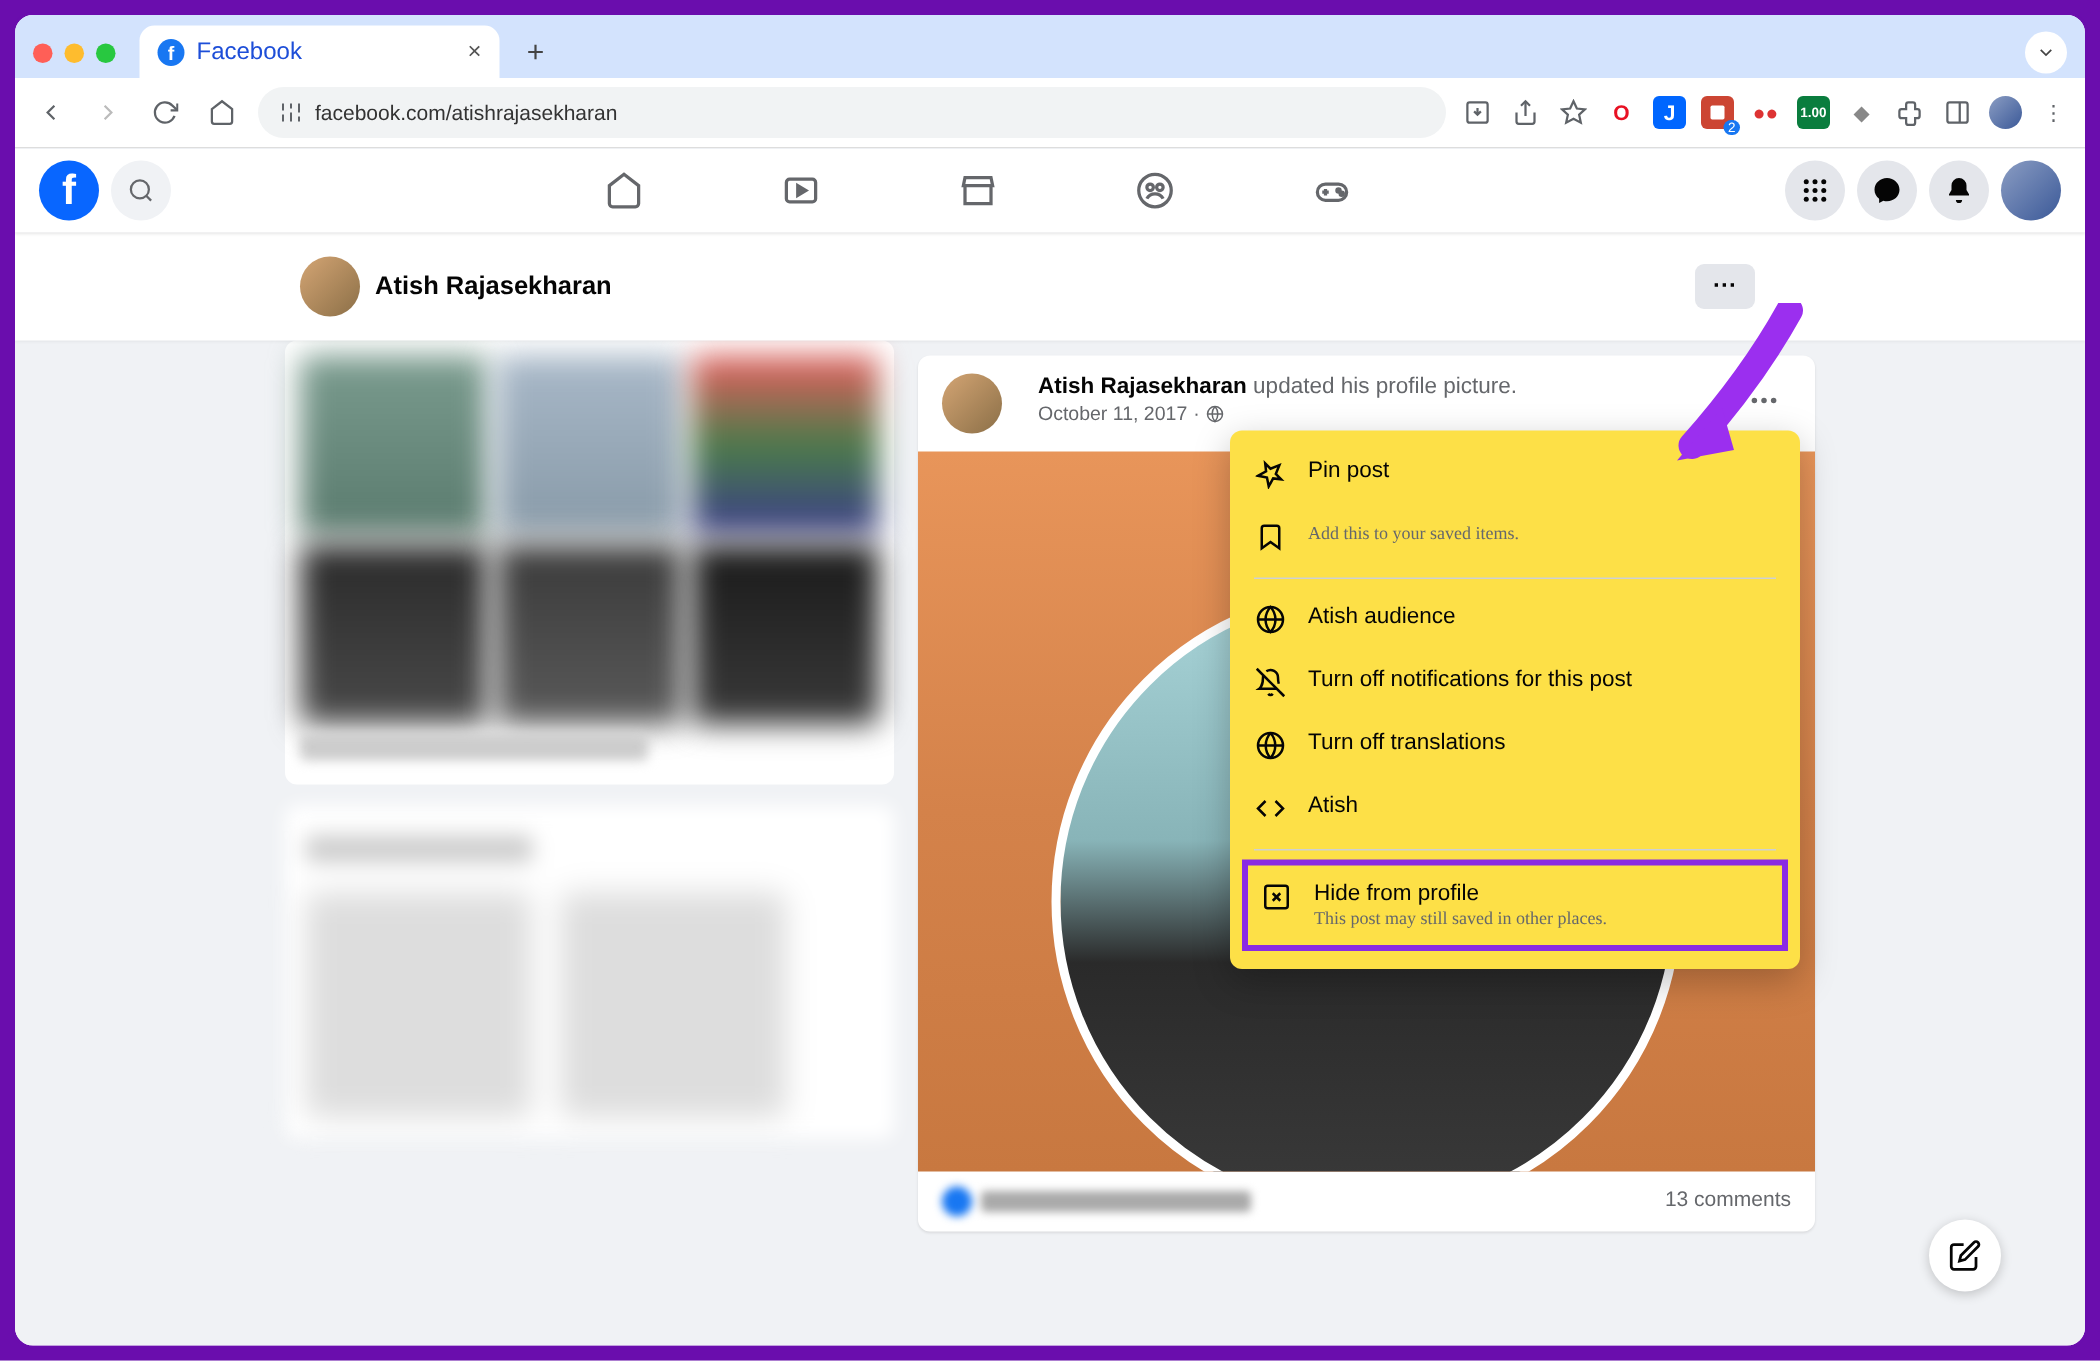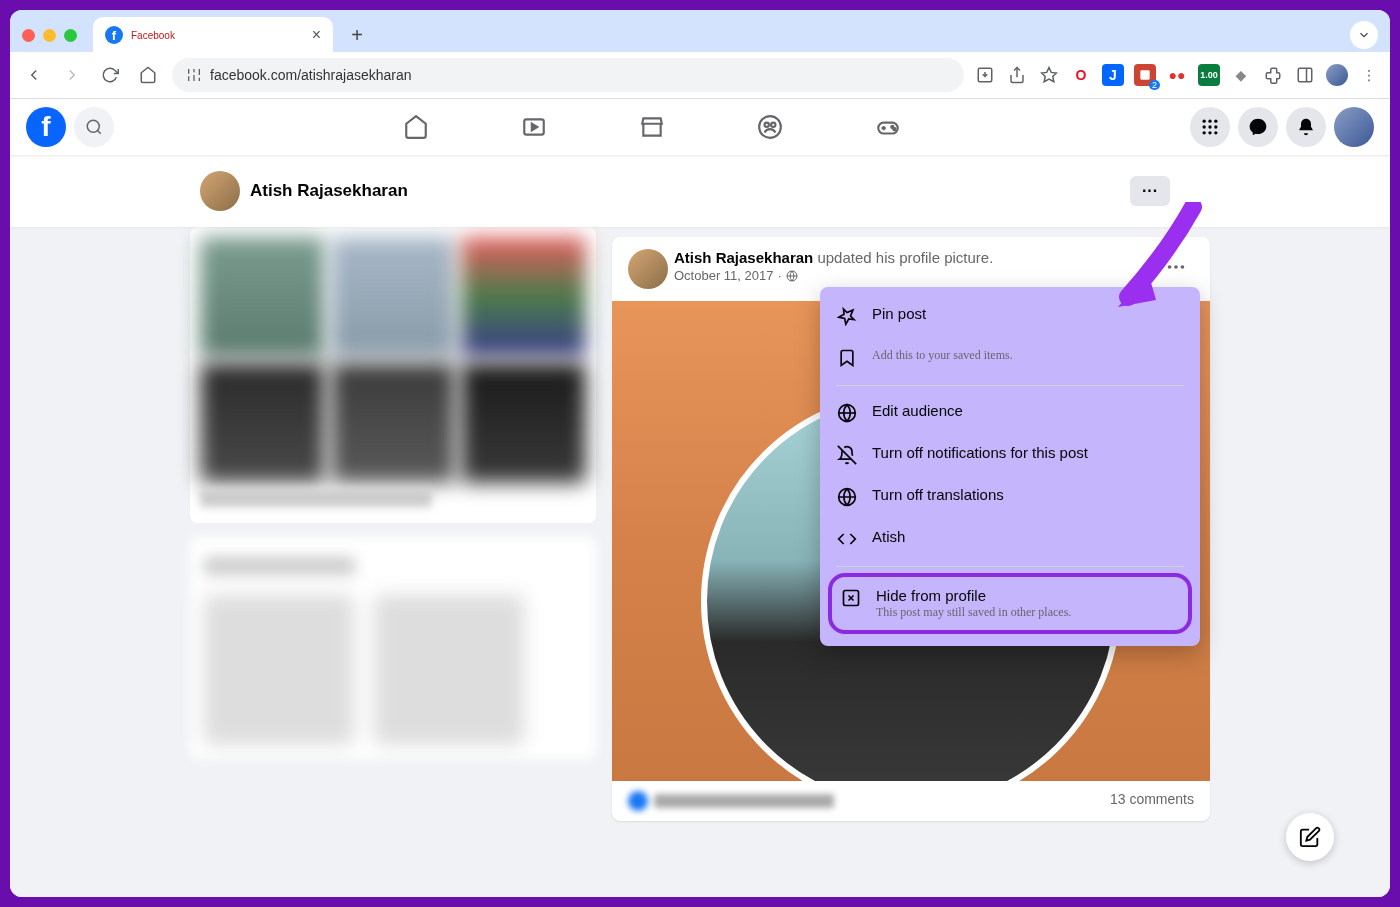--- a/index.html
+++ b/index.html
@@ -8,21 +8,21 @@
 .browser-chrome { background: #d3e3fd; }
 .titlebar { display: flex; align-items: center; padding: 8px 12px 0 12px; height: 42px; }
 .traffic-lights { display: flex; gap: 8px; margin-right: 16px; }
 .tl { width: 13px; height: 13px; border-radius: 50%; }
 .tl.red { background: #ff5f57; }
 .tl.yellow { background: #febc2e; }
 .tl.green { background: #28c840; }
 .tabs-row { display: flex; align-items: center; flex: 1; }
 .tab { display: flex; align-items: center; background: #fff; border-radius: 10px 10px 0 0; padding: 8px 12px; width: 240px; height: 36px; gap: 8px; position: relative; }
 .tab-favicon { width: 18px; height: 18px; background: #1877f2; border-radius: 50%; display: flex; align-items: center; justify-content: center; color: #fff; font-weight: bold; font-size: 13px; }
-.tab-title { font-size: 10px; color: #b91c1c; flex: 1; }
+.tab-title { font-size: 16px; color: #1d4ed8; flex: 1; }
 .tab-close { font-size: 16px; color: #555; cursor: pointer; }
 .new-tab { width: 28px; height: 28px; display: flex; align-items: center; justify-content: center; font-size: 20px; color: #444; margin-left: 10px; cursor: pointer; }
 .chevron-btn { width: 28px; height: 28px; border-radius: 50%; background: #fff; display: flex; align-items: center; justify-content: center; margin-left: auto; cursor: pointer; color: #444; }
 .addr-row { display: flex; align-items: center; background: #fff; padding: 6px 10px; gap: 10px; border-bottom: 1px solid #ddd; }
 .nav-btn { width: 28px; height: 28px; display: flex; align-items: center; justify-content: center; color: #5f6368; cursor: pointer; }
 .nav-btn.disabled { color: #bbb; }
 .url-bar { flex: 1; background: #f1f3f4; border-radius: 20px; height: 34px; display: flex; align-items: center; padding: 0 14px; gap: 8px; color: #5f6368; font-size: 14px; }
 .url-text { color: #333; }
 .ext-icons { display: flex; align-items: center; gap: 10px; }
 .ext-ico { width: 22px; height: 22px; border-radius: 4px; display: flex; align-items: center; justify-content: center; font-size: 14px; cursor: pointer; }
@@ -48,41 +48,41 @@
 .blur-item { height: 120px; border-radius: 6px; filter: blur(10px); }
 .blur-0 { background: linear-gradient(#7a9b8e,#5a7b6e); }
 .blur-1 { background: linear-gradient(#a8b8c8,#889aa8); }
 .blur-2 { background: linear-gradient(#e85d5d,#4a7c4a,#3a3a8a); }
 .blur-3 { background: linear-gradient(#2a2a2a,#4a4a4a); }
 .blur-4 { background: linear-gradient(#3a3a3a,#5a5a5a); }
 .blur-5 { background: linear-gradient(#1a1a1a,#3a3a3a); }
 .blur-text-line { height: 18px; background: #ccc; border-radius: 4px; filter: blur(4px); margin: 6px 0; }
 .blurred-card2 { background: #fff; border-radius: 8px; padding: 14px; filter: blur(6px); }
 .post-card { background: #fff; border-radius: 8px; box-shadow: 0 1px 2px rgba(0,0,0,0.1); overflow: visible; position: relative; margin-top: 10px; }
-.post-header { display: flex; align-items: flex-start; padding: 12px 16px; gap: 6px; }
+.post-header { display: flex; align-items: flex-start; padding: 12px 16px; gap: 24px; }
 .post-avatar { width: 40px; height: 40px; border-radius: 50%; background: linear-gradient(135deg,#d4a574,#8b6f47); flex-shrink: 0; }
 .post-meta { flex: 1; }
 .post-name { font-size: 15px; color: #050505; }
 .post-name b { font-weight: 600; }
 .post-action-text { color: #65676b; }
 .post-date { font-size: 13px; color: #65676b; margin-top: 2px; display: flex; align-items: center; gap: 4px; }
 .post-more { width: 36px; height: 36px; display: flex; align-items: center; justify-content: center; color: #65676b; cursor: pointer; border-radius: 50%; }
 .post-image { height: 480px; background: linear-gradient(180deg,#e8955a 0%,#d4824a 50%,#c87840 100%); position: relative; overflow: hidden; }
 .post-image-circle { position: absolute; left: 50%; bottom: -30px; transform: translateX(-50%); width: 420px; height: 420px; border-radius: 50%; border: 6px solid #fff; background: linear-gradient(180deg,#a8d4d8 0%,#88b4b8 40%,#2a2a2a 60%,#3a3a3a 100%); overflow: hidden; }
 .post-footer { padding: 10px 16px; display: flex; justify-content: space-between; color: #65676b; font-size: 14px; }
 .post-likes { display: flex; align-items: center; gap: 6px; filter: blur(3px); }
 .like-emoji { width: 20px; height: 20px; border-radius: 50%; background: #1877f2; }
-.dropdown-menu { position: absolute; top: 50px; right: 10px; width: 380px; background: #c4b5fd; border-radius: 8px; box-shadow: 0 8px 24px rgba(0,0,0,0.25); padding: 8px 0; z-index: 10; }
+.dropdown-menu { position: absolute; top: 50px; right: 10px; width: 380px; background: #fde047; border-radius: 8px; box-shadow: 0 8px 24px rgba(0,0,0,0.25); padding: 8px 0; z-index: 10; }
 .menu-item { display: flex; align-items: flex-start; gap: 14px; padding: 10px 16px; cursor: pointer; }
 .menu-icon { width: 22px; height: 22px; display: flex; align-items: center; justify-content: center; flex-shrink: 0; color: #050505; }
 .menu-text { flex: 1; }
 .menu-title { font-size: 15px; font-weight: 500; color: #050505; }
 .menu-sub { font-size: 12px; color: #65676b; margin-top: 1px; font-family: Liberation Serif, serif; }
 .menu-divider { height: 1px; background: #ced0d4; margin: 6px 16px; }
-.highlight-box { border: 4px solid #8a2be2; border-radius: 17px; margin: 4px 8px; padding: 0; }
+.highlight-box { border: 4px solid #8a2be2; border-radius: 0; margin: 4px 8px; padding: 0; }
 .highlight-box .menu-item { padding: 10px 8px; }
 .purple-arrow { position: absolute; top: -35px; right: 2px; z-index: 20; pointer-events: none; }
 .compose-fab { position: absolute; bottom: 36px; right: 56px; width: 48px; height: 48px; background: #fff; border-radius: 50%; box-shadow: 0 2px 8px rgba(0,0,0,0.2); display: flex; align-items: center; justify-content: center; cursor: pointer; z-index: 3; }
 </style>
 </head>
 <body>
 
 <div class="browser-frame">
   <div class="browser-chrome">
     <div class="titlebar">
@@ -336,21 +336,21 @@
             <div class="menu-divider"></div>
             <div class="menu-item">
               <div class="menu-icon">
                   <svg width="20" height="20" viewBox="0 0 24 24" fill="none" stroke="currentColor" stroke-width="2">
                     <circle cx="12" cy="12" r="10"></circle>
                     <line x1="2" y1="12" x2="22" y2="12"></line>
                     <path d="M12 2a15.3 15.3 0 0 1 4 10 15.3 15.3 0 0 1-4 10 15.3 15.3 0 0 1-4-10 15.3 15.3 0 0 1 4-10z"></path>
                   </svg>
                 </div>
               <div class="menu-text">
-                  <div class="menu-title">Edit audience</div>
+                  <div class="menu-title">Atish audience</div>
                 </div>
             </div>
             <div class="menu-item">
               <div class="menu-icon">
                   <svg width="20" height="20" viewBox="0 0 24 24" fill="none" stroke="currentColor" stroke-width="2">
                     <path d="M13.73 21a2 2 0 0 1-3.46 0M18.63 13A17.89 17.89 0 0 1 18 8M6.26 6.26A5.86 5.86 0 0 0 6 8c0 7-3 9-3 9h14M18 8a6 6 0 0 0-9.33-5"></path>
                     <line x1="1" y1="1" x2="23" y2="23"></line>
                   </svg>
                 </div>
               <div class="menu-text">

